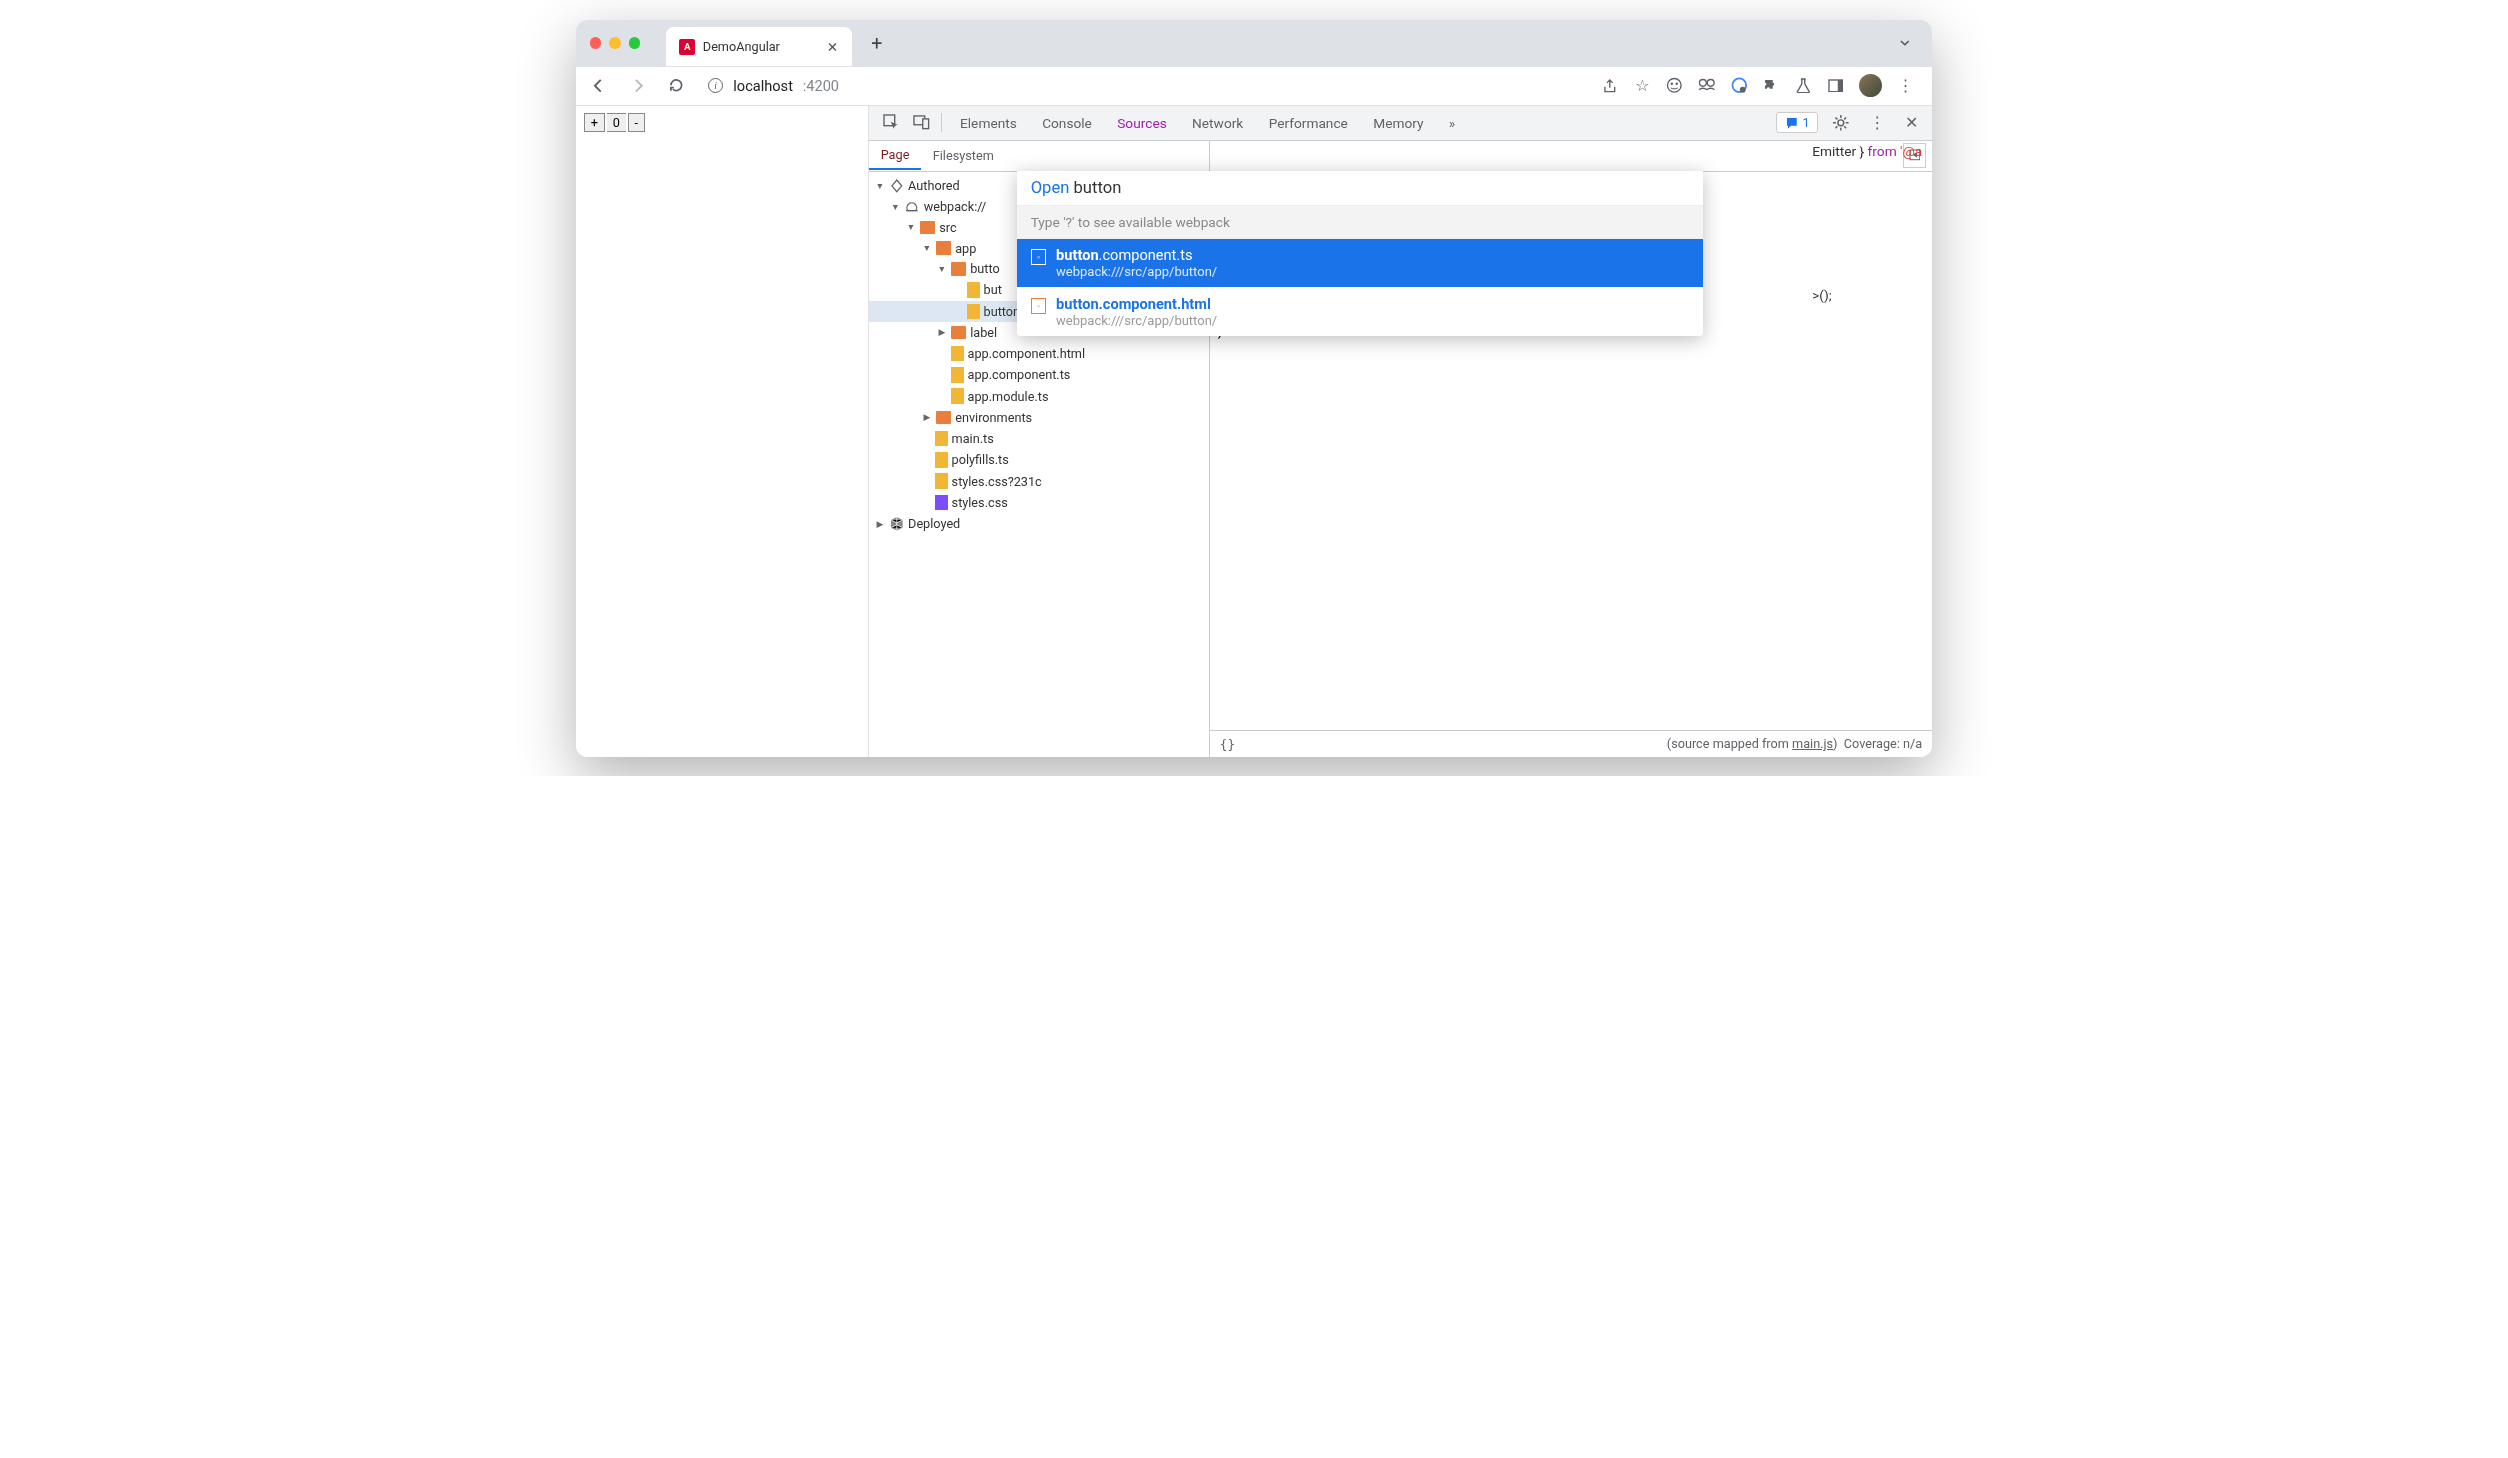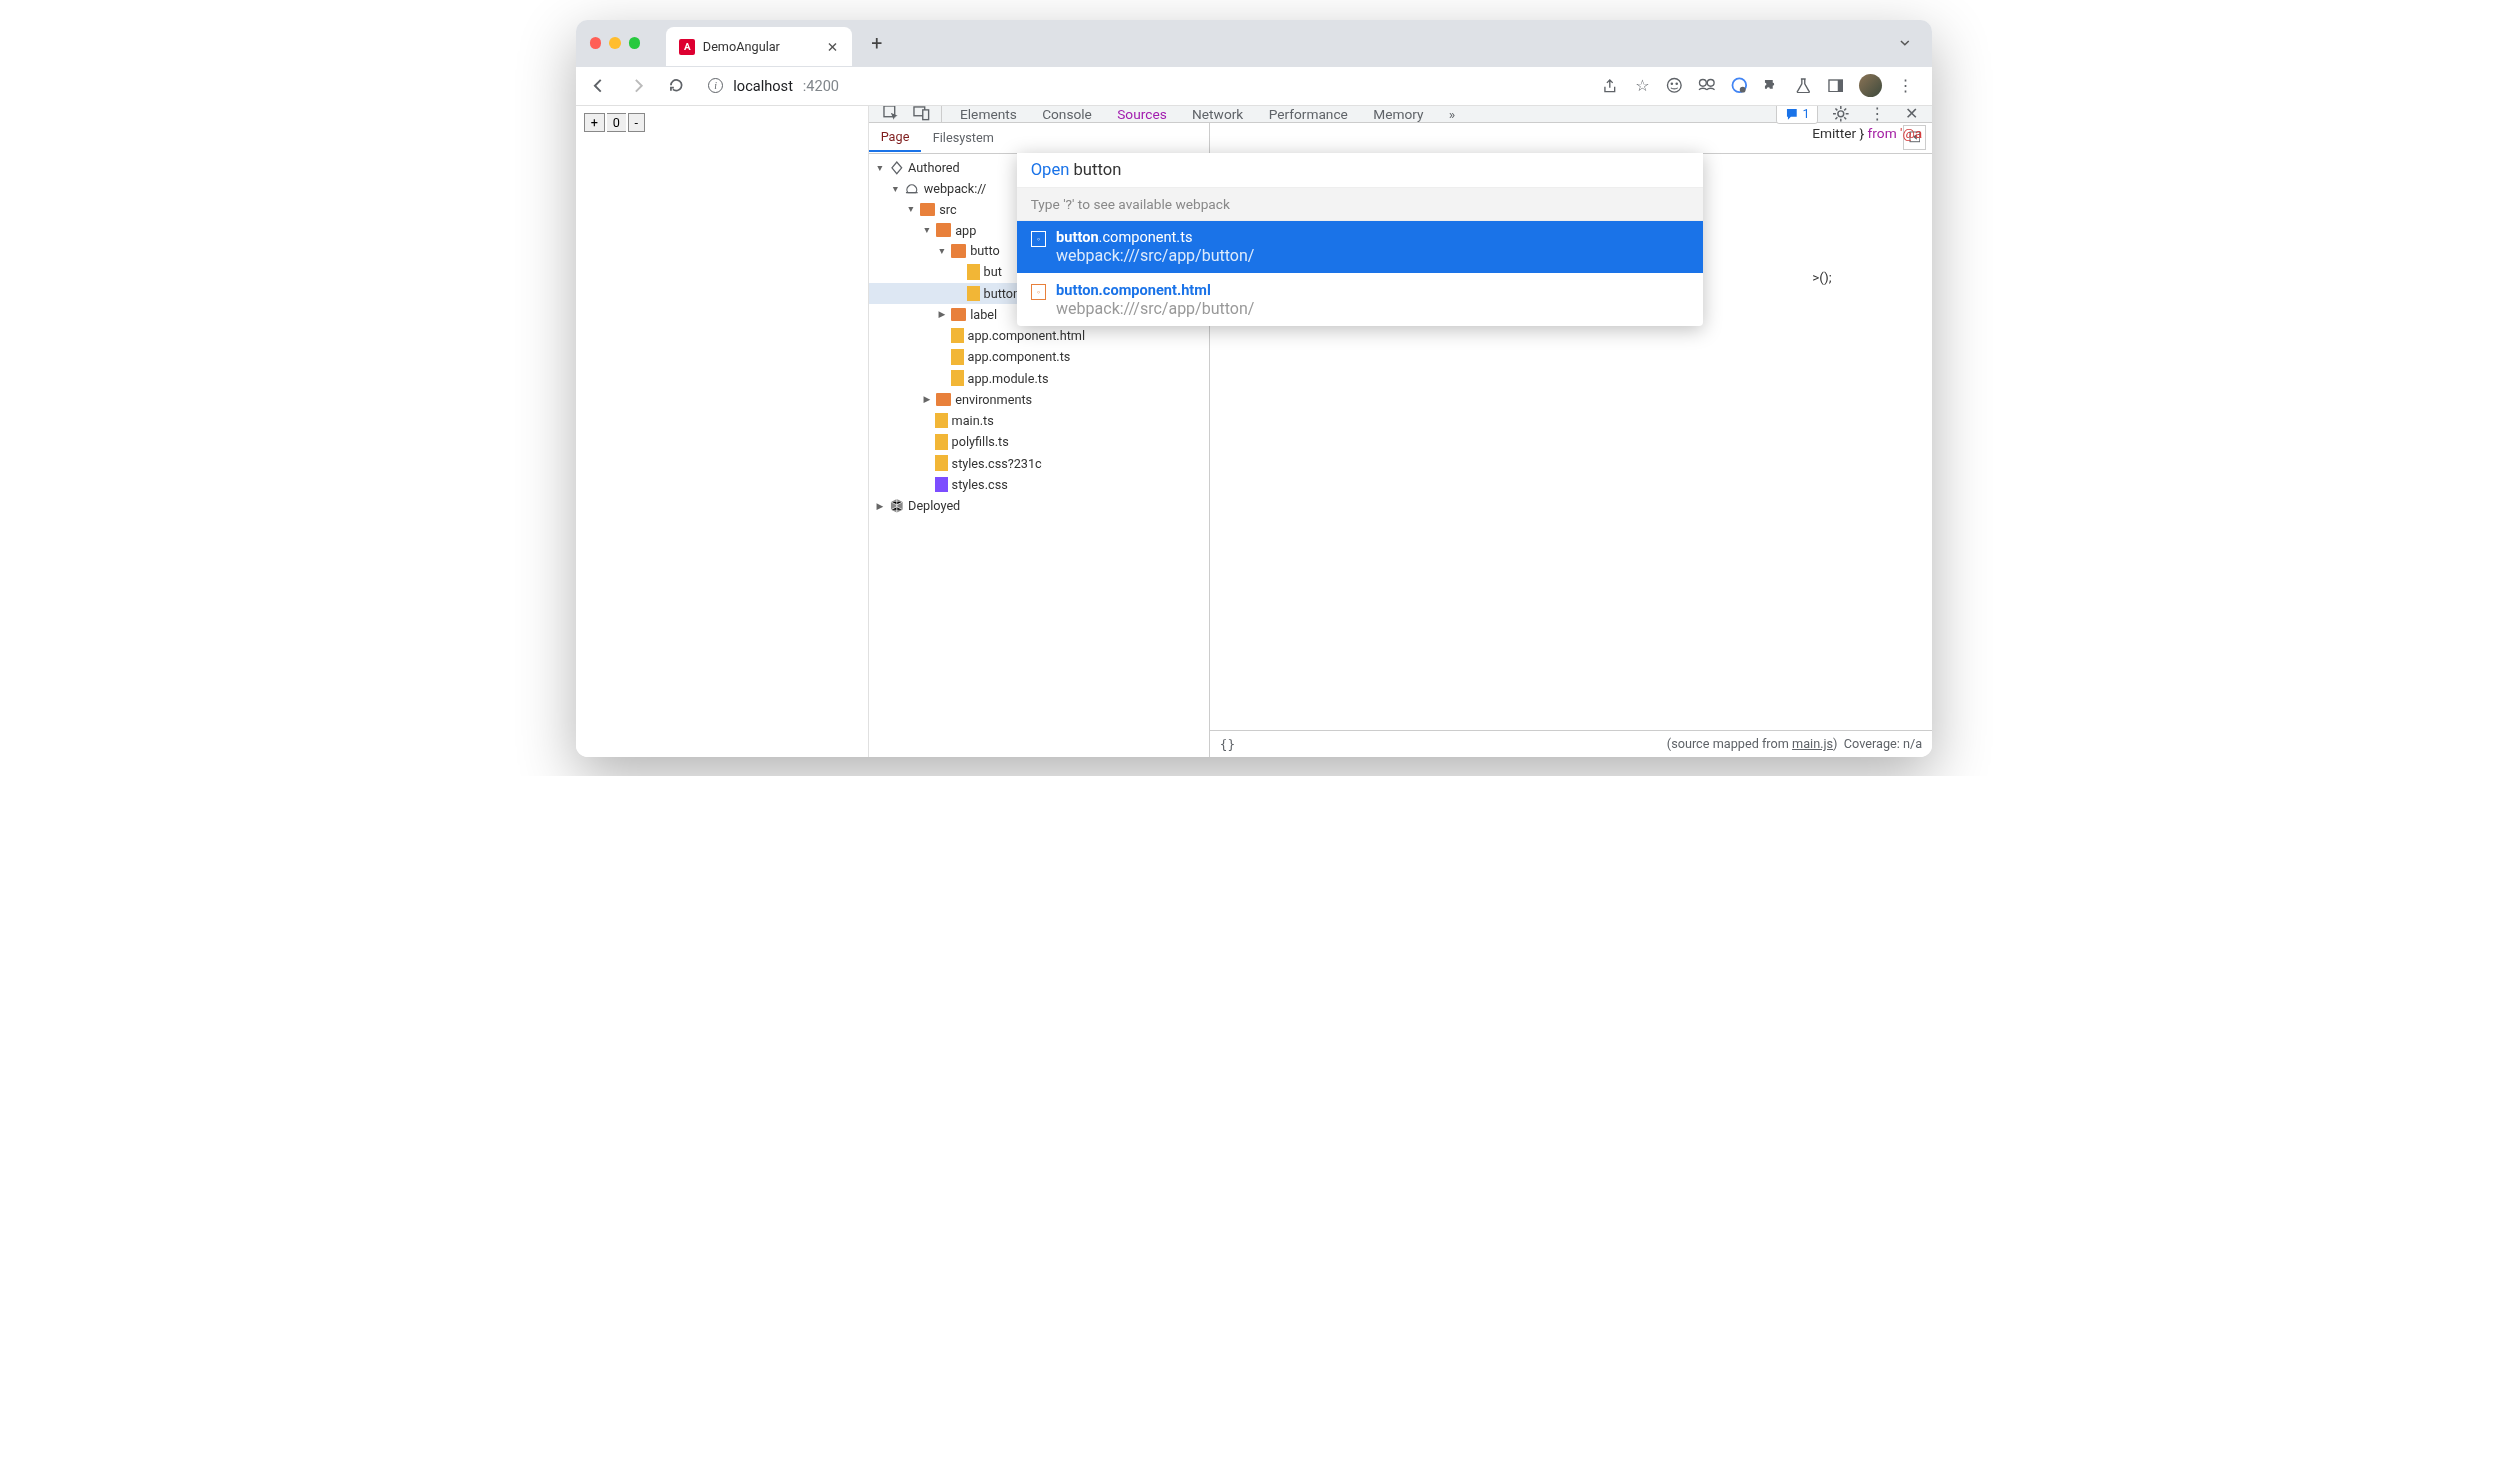--- a/index.html
+++ b/index.html
@@ -24,21 +24,21 @@
 .url-text{font-size:14.6px;color:#202124}
 .url-port{color:#80868b}
 .ext-icons{display:flex;gap:14.6px;align-items:center;padding-right:7.8px}
 .ext-icon{width:17.6px;height:17.6px;color:#5f6368;cursor:pointer;display:flex;align-items:center;justify-content:center}
 .avatar{width:23.4px;height:23.4px;border-radius:50%;background:linear-gradient(135deg,#8b7355,#3d4a3d)}
 .content{flex:1;display:flex;overflow:hidden}
 .page-area{width:293px;background:#fff;padding:7.8px;border-right:1px solid #e0e0e0}
 .page-btns{display:flex;gap:2px}
 .pb{border:1px solid #888;background:#efefef;padding:1px 5.9px;font-size:12.7px;cursor:pointer}
 .devtools{flex:1;display:flex;flex-direction:column;background:#fff;position:relative}
-.dt-tabs{height:17px;background:#f1f3f4;border-bottom:1px solid #ccc;display:flex;align-items:center;padding:0 7.8px;gap:2px}
+.dt-tabs{height:35px;background:#f1f3f4;border-bottom:1px solid #ccc;display:flex;align-items:center;padding:0 7.8px;gap:2px}
 .dt-tab{padding:5.9px 11.7px;font-size:13.7px;color:#5f6368;cursor:pointer}
 .dt-tab-active{color:#a21caf}
 .dt-sep{width:1px;height:19.5px;background:#ccc;margin:0 3.9px}
 .dt-icon{padding:3.9px 5.9px;cursor:pointer;color:#5f6368;display:flex;align-items:center}
 .dt-right{margin-left:auto;display:flex;align-items:center;gap:7.8px}
 .issue-badge{background:#fff;border:1px solid #ccc;border-radius:2.9px;padding:2px 7.8px;display:flex;align-items:center;gap:3.9px;color:#1a73e8;font-size:12.7px}
 .dt-body{flex:1;display:flex;overflow:hidden}
 .sources-sidebar{width:341px;border-right:1px solid #ccc;display:flex;flex-direction:column;background:#fff}
 .src-tabs{height:31px;border-bottom:1px solid #ccc;display:flex;align-items:center}
 .src-tab{padding:5.9px 11.7px;font-size:12.7px;color:#5f6368;cursor:pointer}
@@ -68,21 +68,21 @@
 .open-head{padding:7.8px 13.7px;font-size:16.6px}
 .open-label{color:#1a73e8}
 .open-query{color:#333}
 .open-hint{padding:7.8px 13.7px;background:#f3f3f3;color:#888;font-size:13.7px;border-top:1px solid #eee;border-bottom:1px solid #eee}
 .open-item{padding:7.8px 13.7px;display:flex;align-items:flex-start;gap:9.8px;cursor:pointer}
 .open-item-sel{background:#1a73e8;color:#fff}
 .open-fico{width:15.6px;height:15.6px;border:1px solid currentColor;display:flex;align-items:center;justify-content:center;font-size:8.8px;margin-top:2.9px;flex-shrink:0}
 .open-item:not(.open-item-sel) .open-fico{color:#e8803b}
 .open-name{font-size:14.6px}
 .open-item:not(.open-item-sel) .open-name b{color:#1a73e8}
-.open-path{font-size:16px;opacity:0.85}
+.open-path{font-size:13px;opacity:0.85}
 .open-item:not(.open-item-sel) .open-path{color:#888}
 .code-bg{position:absolute;top:2px;right:9.8px;font-family:Menlo,Monaco,monospace;font-size:13.7px;color:#333;white-space:pre;z-index:0}
 </style>
 </head>
 <body>
 
 <div class="window">
   <div class="titlebar">
     <div class="dots">
       <div class="dot dot-r"></div>

